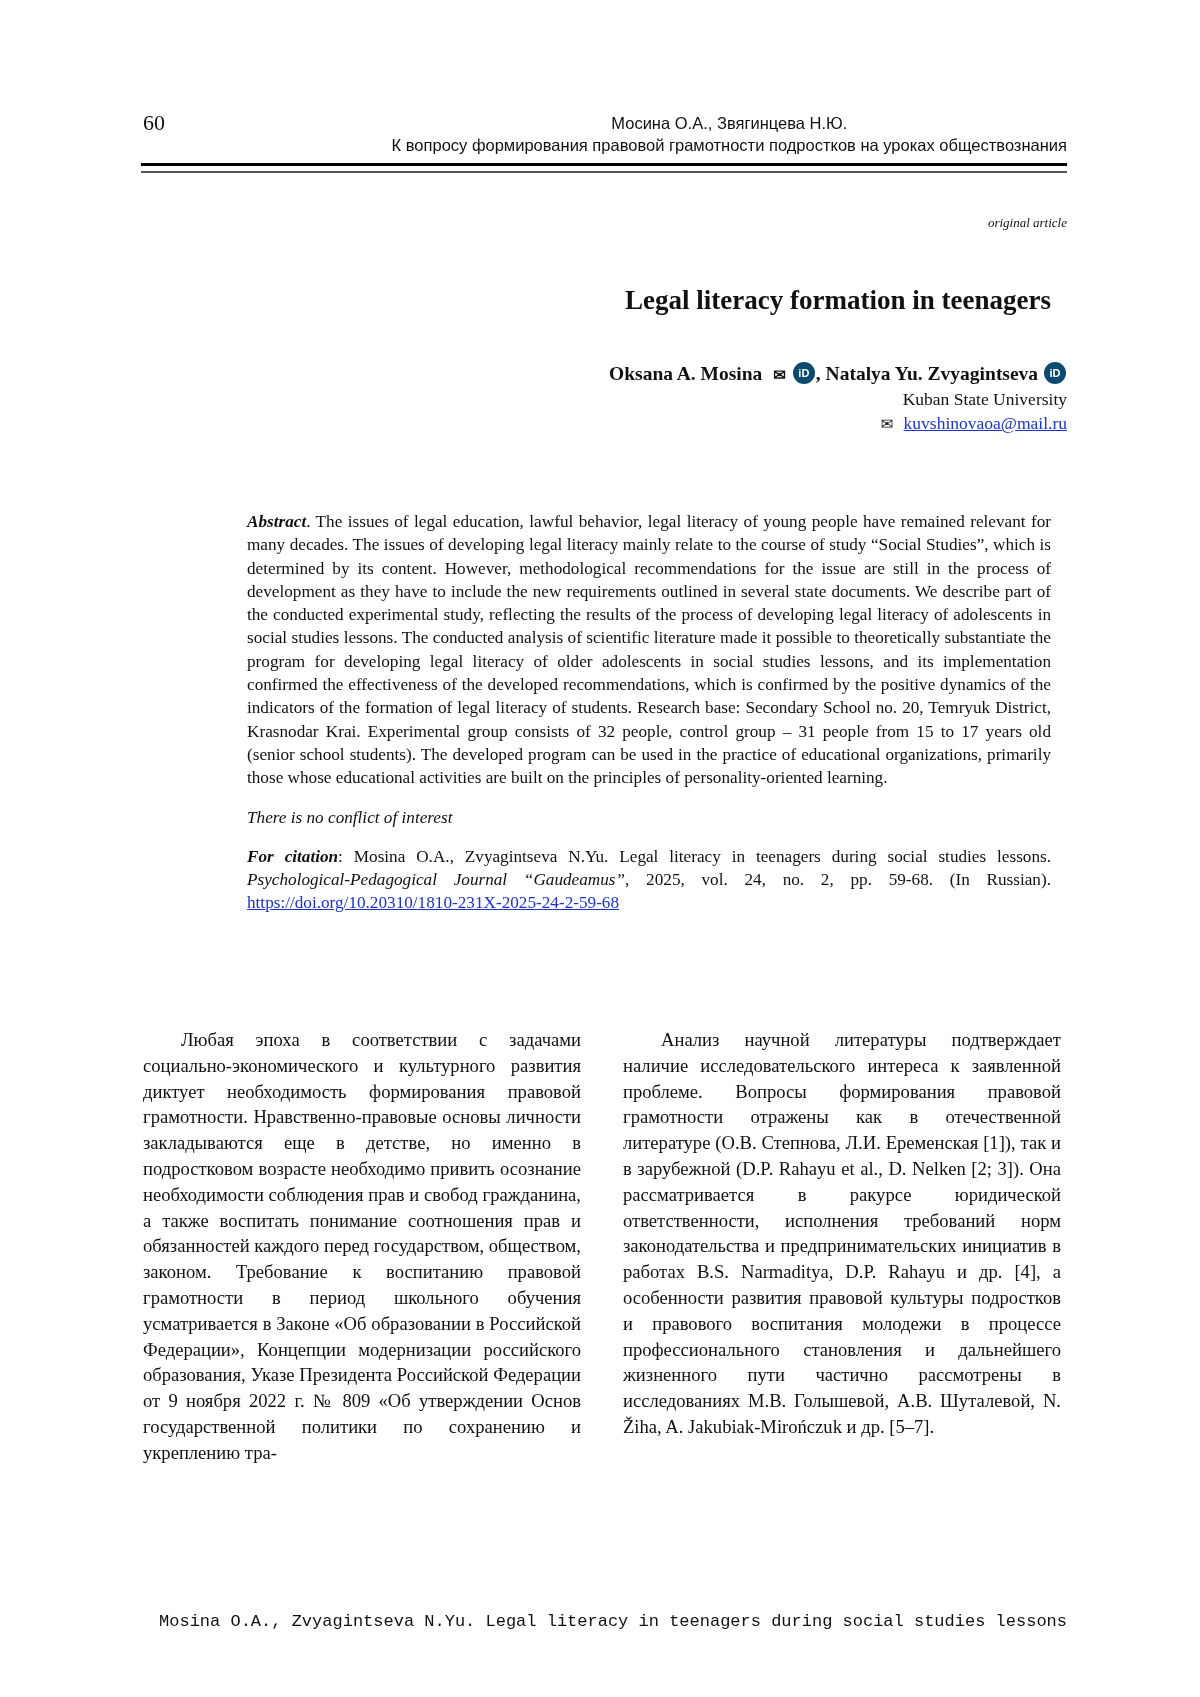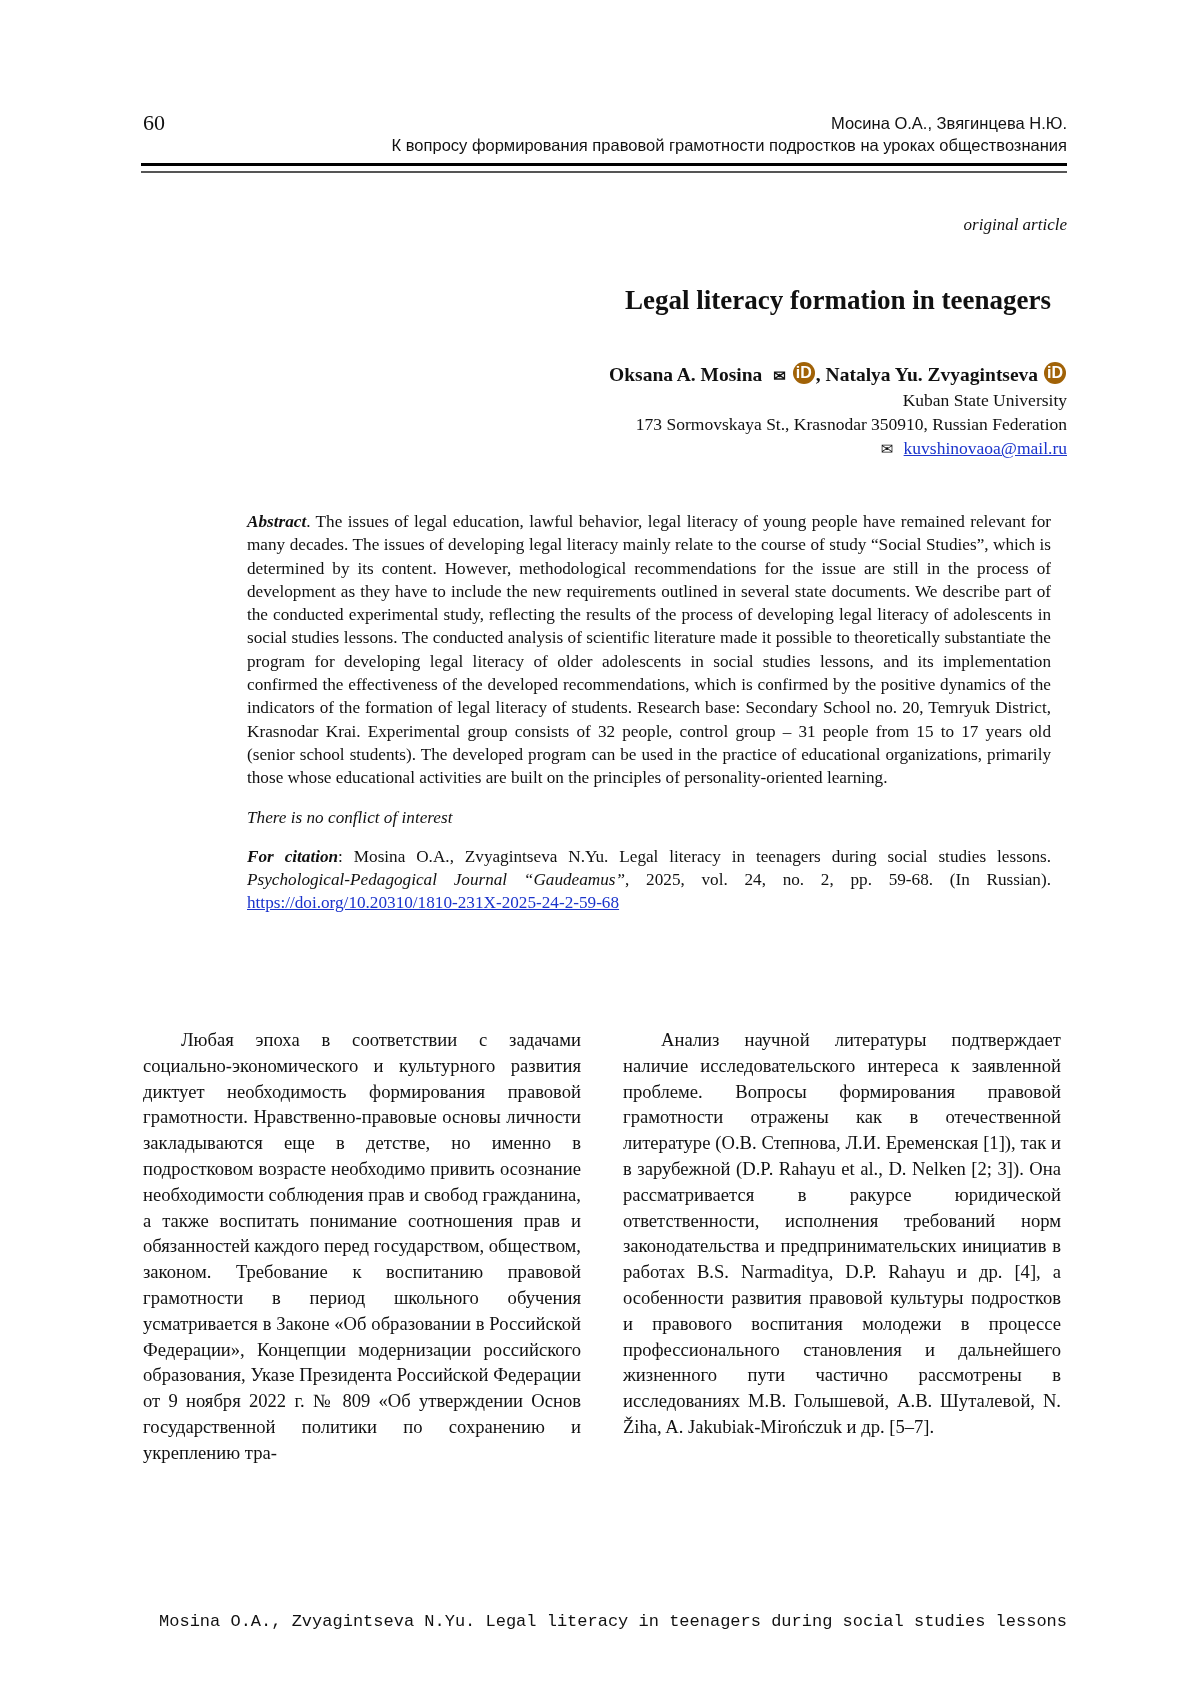--- a/index.html
+++ b/index.html
@@ -1,28 +1,28 @@
 <!DOCTYPE html>
 <html><head>
 <meta charset="utf-8">
 <style>
   html, body { margin: 0; padding: 0; background: #ffffff; }
   body { width: 1200px; height: 1697px; position: relative; overflow: hidden; color: #111; }
 
   #page-number { position: absolute; left: 143px; top: 110px; font-family: "Liberation Serif", serif; font-weight: normal; font-size: 22px; }
-  #running-head { position: absolute; right: 133px; top: 112px; text-align: right; font-family: "Liberation Sans", sans-serif; font-size: 16.5px; line-height: 22px; }
+  #running-head { position: absolute; right: 133px; top: 112px; text-align: center; font-family: "Liberation Sans", sans-serif; font-size: 16.5px; line-height: 22px; }
   #header-rule-1 { position: absolute; left: 141px; right: 133px; top: 163px; height: 3px; background: #000; }
   #header-rule-2 { position: absolute; left: 141px; right: 133px; top: 171px; height: 2px; background: #555; }
 
-  #article-type { position: absolute; right: 133px; top: 215px; font-family: "Liberation Serif", serif; font-style: italic; font-size: 17px; }
+  #article-type { position: absolute; right: 133px; top: 215px; font-family: "Liberation Serif", serif; font-style: italic; font-size: 13px; }
   #article-title { position: absolute; right: 133px; top: 268px; text-align: right; font-family: "Liberation Serif", serif; font-weight: bold; font-size: 27px; line-height: 33px; margin: 16px; }
 
   #authors { position: absolute; right: 133px; top: 362px; text-align: right; font-family: "Liberation Serif", serif; font-size: 17.5px; line-height: 24px; }
   .author-line { font-weight: bold; font-size: 19.5px; }
-  .orcid { display: inline-block; width: 22px; height: 22px; border-radius: 50%; background: #a16207; color: #fff; font-family: "Liberation Sans", sans-serif; font-size: 16px; font-weight: bold; text-align: center; line-height: 22px; vertical-align: 3px; margin: 0 1px; }
+  .orcid { display: inline-block; width: 22px; height: 22px; border-radius: 50%; background: #0c4a6e; color: #fff; font-family: "Liberation Sans", sans-serif; font-size: 11px; font-weight: bold; text-align: center; line-height: 22px; vertical-align: 3px; margin: 0 1px; }
   .mail-icon { font-size: 15px; margin: 0 6px 0 6px; }
   .email-link { color: #1a33cc; text-decoration: underline; }
 
   #abstract-block { position: absolute; left: 231px; right: 133px; top: 494px; font-family: "Liberation Serif", serif; font-size: 17.2px; line-height: 23.3px; text-align: justify; }
   #abstract-block p { margin: 16px; }
   .label-bi { font-weight: bold; font-style: italic; }
   #keywords { margin-top: 6px !important; }
   #conflict { font-style: italic; margin-top: 4px !important; }
   #citation { margin-top: 14px !important; }
   .doi-link { color: #1a33cc; text-decoration: underline; }
@@ -54,21 +54,20 @@
   <span>Legal literacy formation in teenagers</span><br>
 </h1>
 
 <div id="authors">
   <div class="author-line">
     <span>Oksana A. Mosina</span>
     <span class="mail-icon">✉</span><span class="orcid">iD</span><span>, </span><span>Natalya Yu. Zvyagintseva</span>
     <span class="orcid">iD</span>
   </div>
   <div>Kuban State University</div>
-  <div>173 Sormovskaya St., Krasnodar 350910, Russian Federation</div>
   <div>
     <span class="mail-icon">✉</span>
     <a class="email-link">kuvshinovaoa@mail.ru</a>
   </div>
 </div>
 
 <div id="abstract-block">
   <p>
     <span class="label-bi">Abstract</span><span>. The issues of legal education, lawful behavior, legal literacy of young people have remained relevant for many decades. The issues of developing legal literacy mainly relate to the course of study “Social Studies”, which is determined by its content. However, methodological recommendations for the issue are still in the process of development as they have to include the new requirements outlined in several state documents. We describe part of the conducted experimental study, reflecting the results of the process of developing legal literacy of adolescents in social studies lessons. The conducted analysis of scientific literature made it possible to theoretically substantiate the program for developing legal literacy of older adolescents in social studies lessons, and its implementation confirmed the effectiveness of the developed recommendations, which is confirmed by the positive dynamics of the indicators of the formation of legal literacy of students. Research base: Secondary School no. 20, Temryuk District, Krasnodar Krai. Experimental group consists of 32 people, control group – 31 people from 15 to 17 years old (senior school students). The developed program can be used in the practice of educational organizations, primarily those whose educational activities are built on the principles of personality-oriented learning.</span>
   </p>

